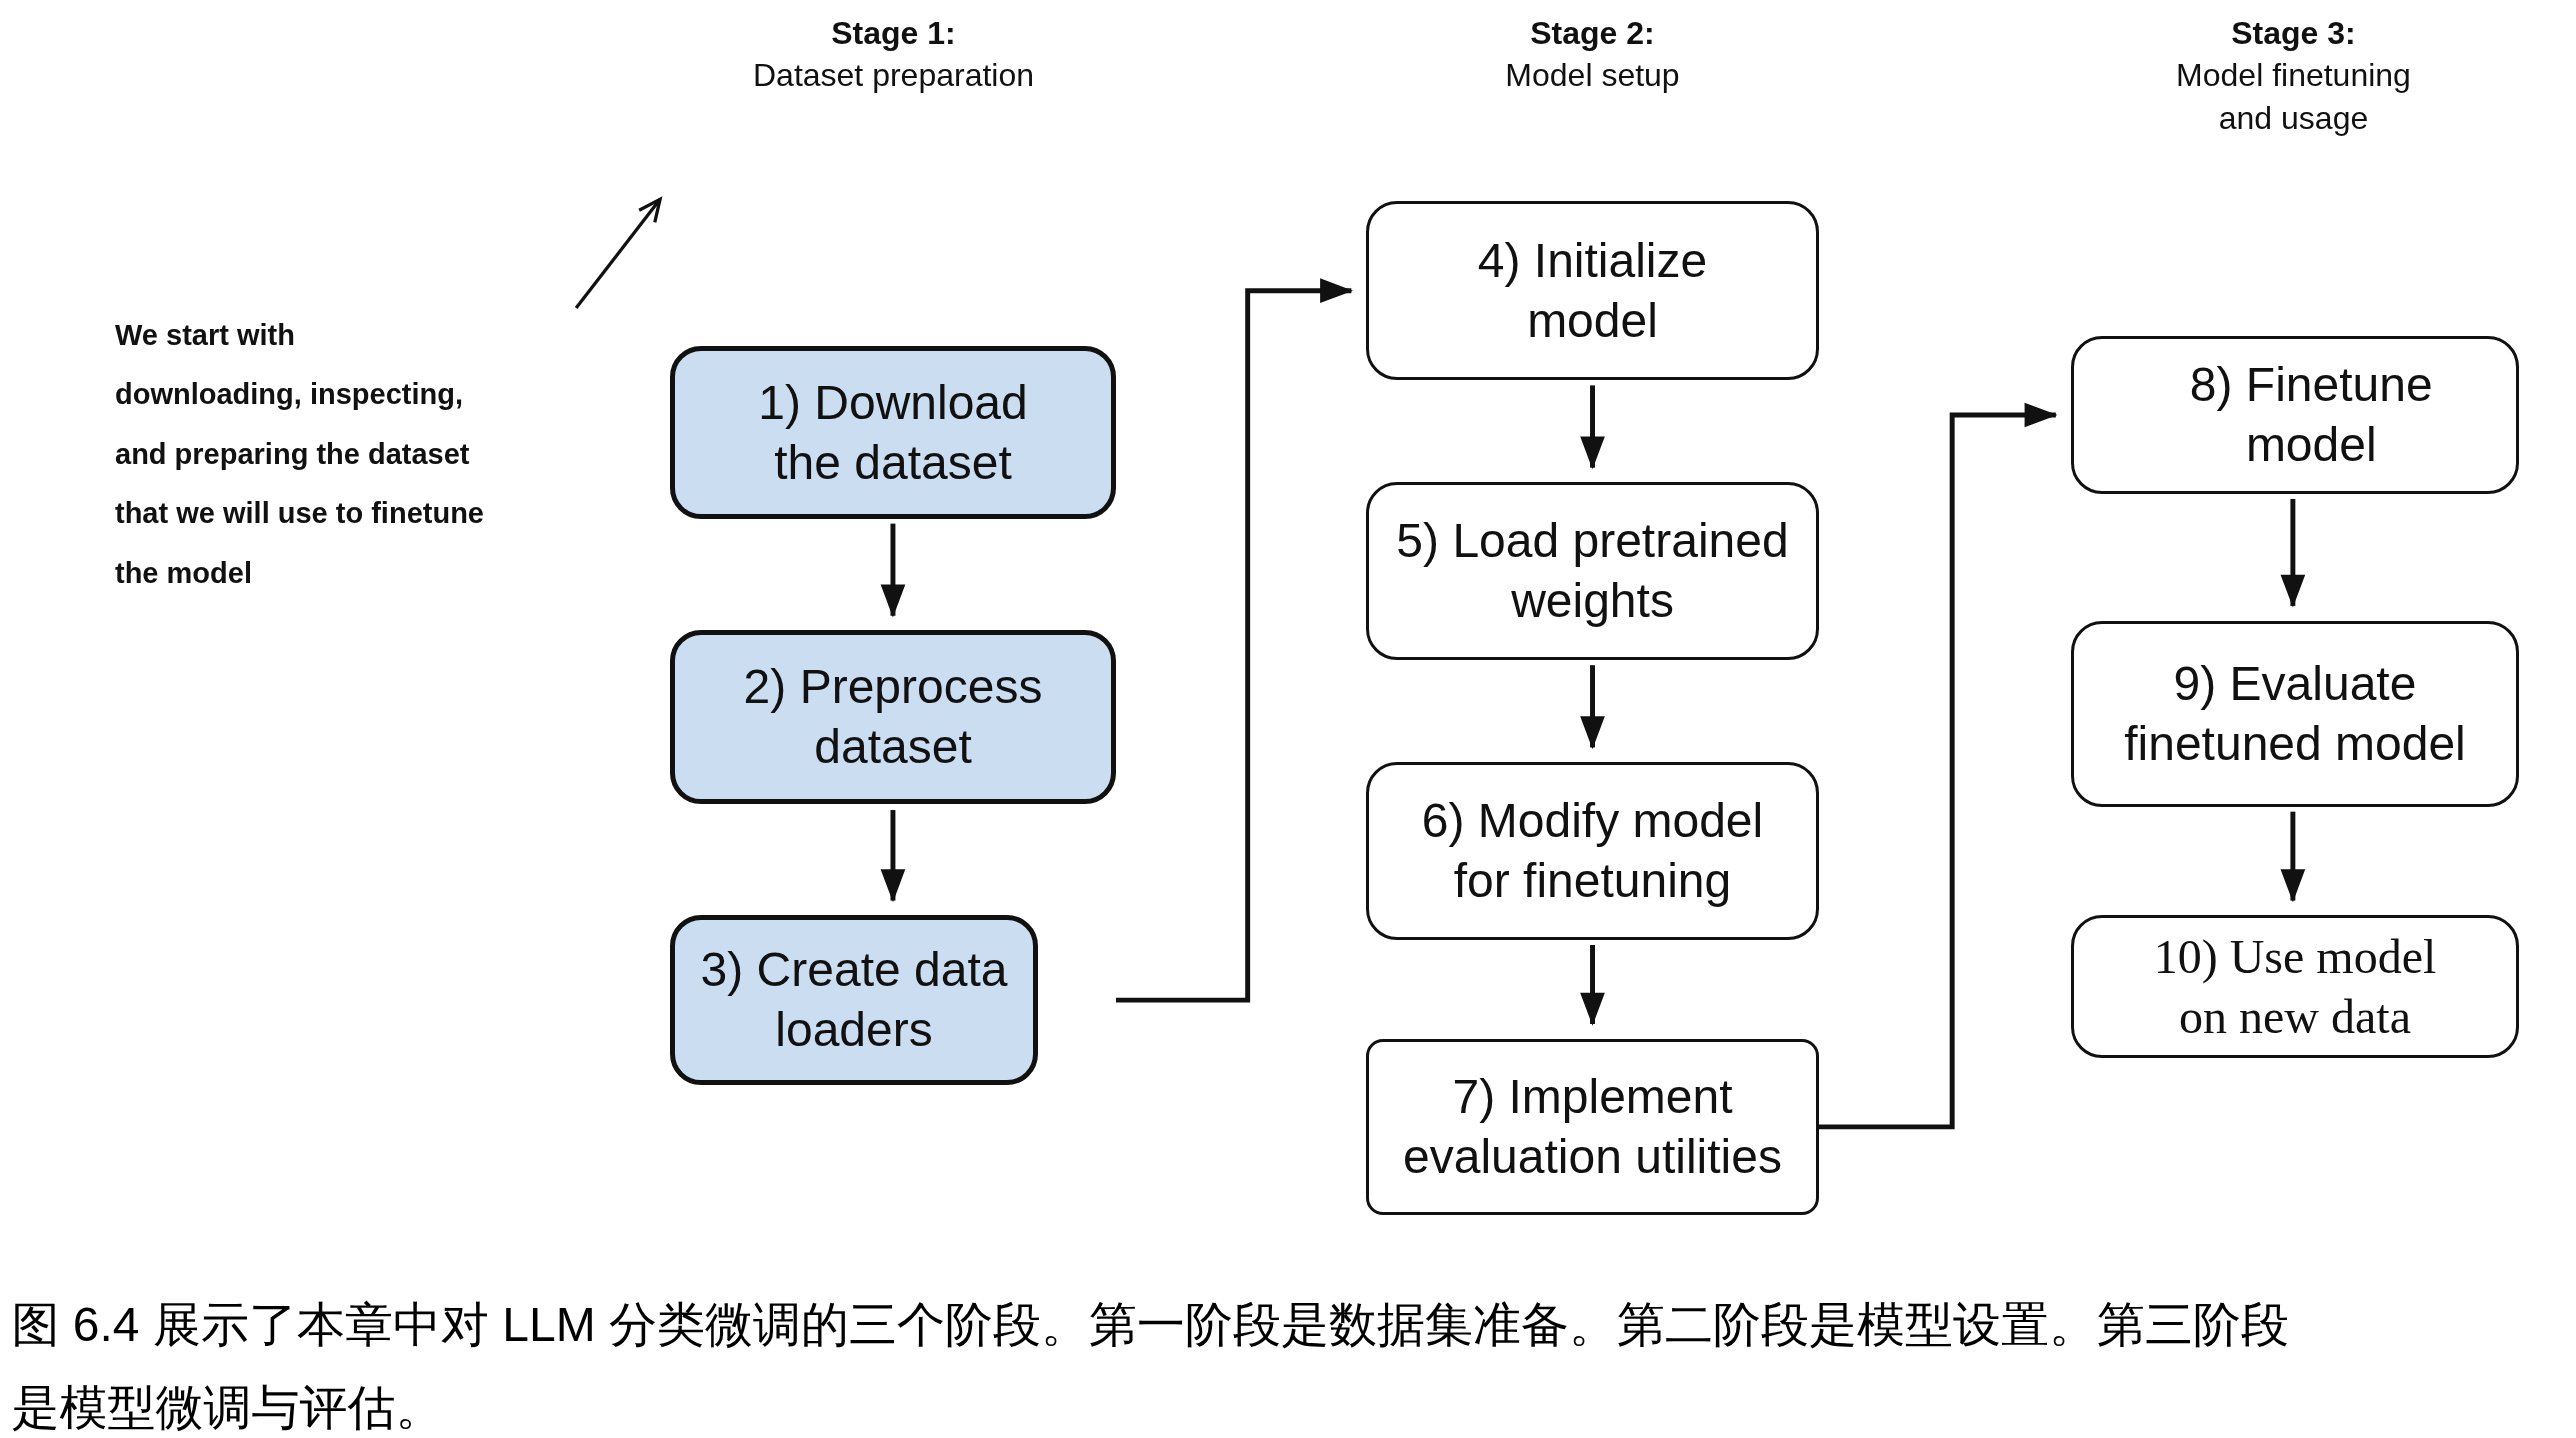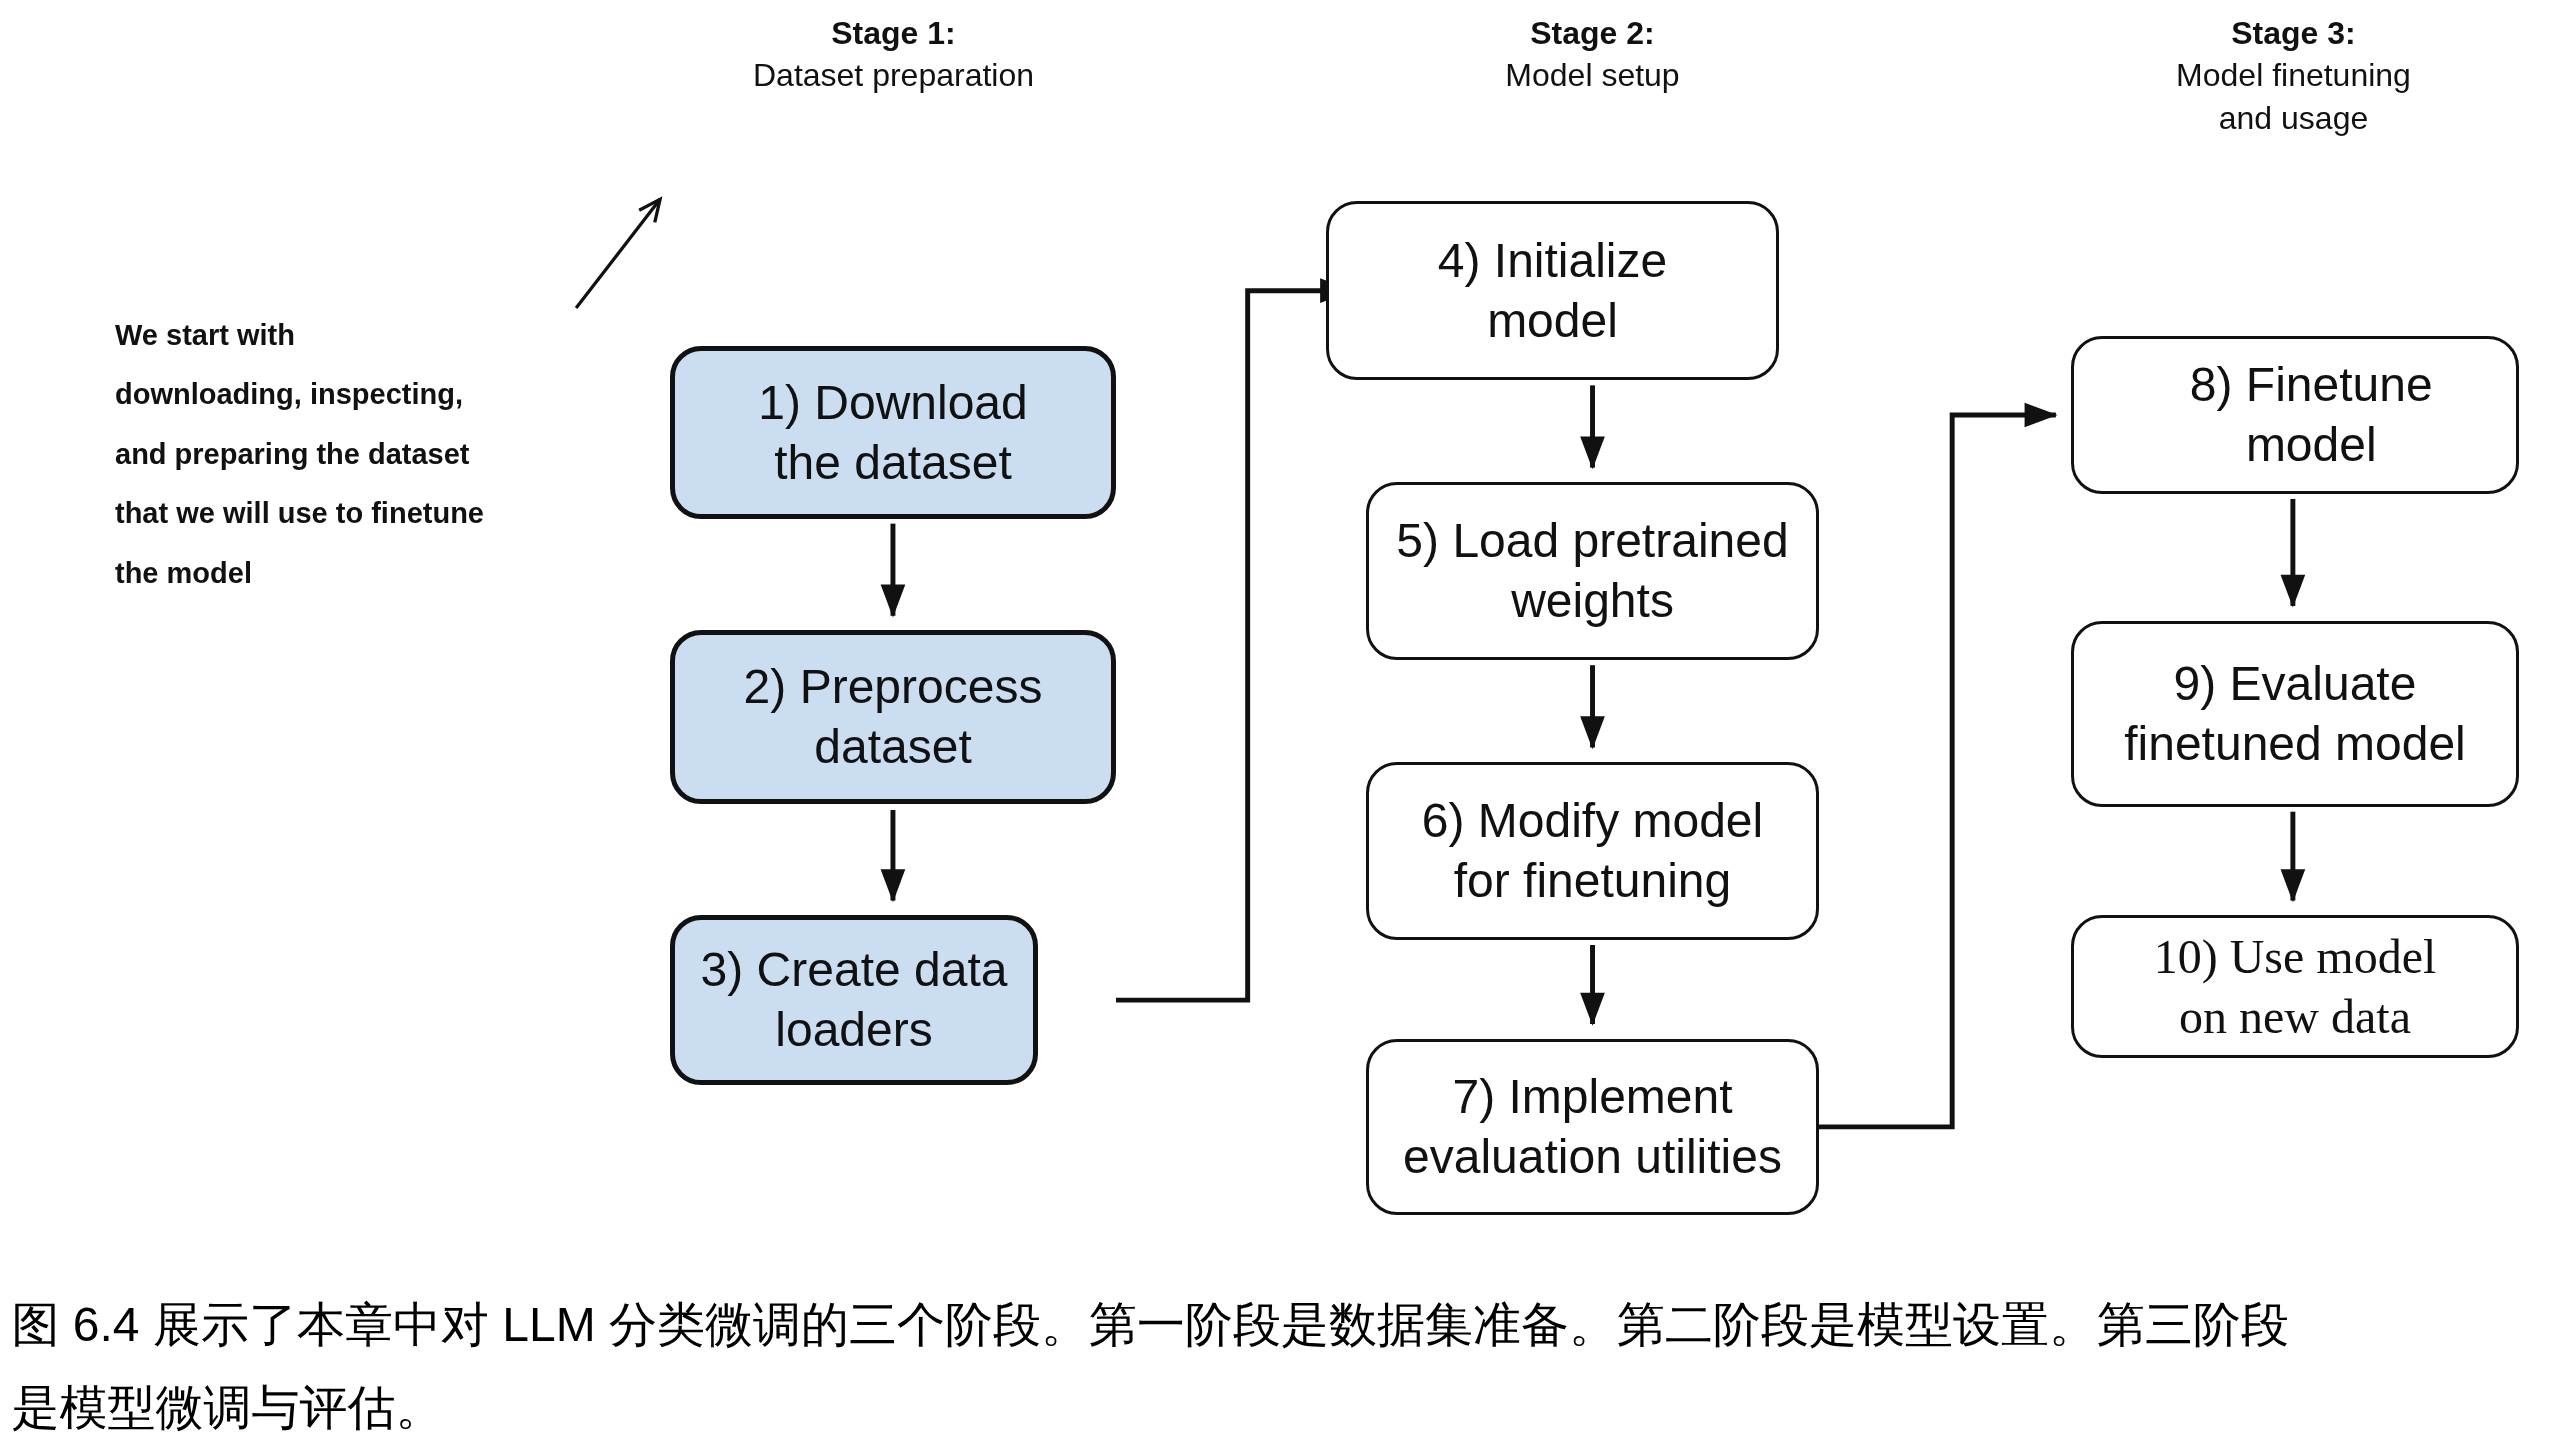--- a/index.html
+++ b/index.html
@@ -118,27 +118,27 @@
 that we will use to finetune
 the model</div>
 
   <div class="box blue" style="left:670px; top:346px; width:446px; height:173px;">1) Download
 the dataset</div>
   <div class="box blue" style="left:670px; top:630px; width:446px; height:174px;">2) Preprocess
 dataset</div>
   <div class="box blue" style="left:670px; top:915px; width:368px; height:170px;">3) Create data
 loaders</div>
 
-  <div class="box" style="left:1326px; top:201px; width:453px; height:179px;text-align:center;">4) Initialize
+  <div class="box" style="left:1366px; top:201px; width:453px; height:179px;text-align:center;">4) Initialize
 model</div>
   <div class="box" style="left:1366px; top:482px; width:453px; height:178px;">5) Load pretrained
 weights</div>
   <div class="box" style="left:1366px; top:762px; width:453px; height:178px;">6) Modify model
 for finetuning</div>
-  <div class="box" style="left:1366px; top:1039px; width:453px; height:176px;">7) Implement
+  <div class="box" style="left:1366px; top:1039px; width:453px; height:176px;border-radius:17px;">7) Implement
 evaluation utilities</div>
 
   <div class="box" style="left:2071px; top:336px; width:448px; height:158px;padding-left:44px;">8) Finetune model</div>
   <div class="box" style="left:2071px; top:621px; width:448px; height:186px;">9) Evaluate
 finetuned model</div>
   <div class="box" style="left:2071px; top:915px; width:448px; height:143px;font-family:Liberation Serif, serif;">10) Use model
 on new data</div>
 
   <div class="caption">图 6.4 展示了本章中对 LLM 分类微调的三个阶段。第一阶段是数据集准备。第二阶段是模型设置。第三阶段
 是模型微调与评估。</div>

